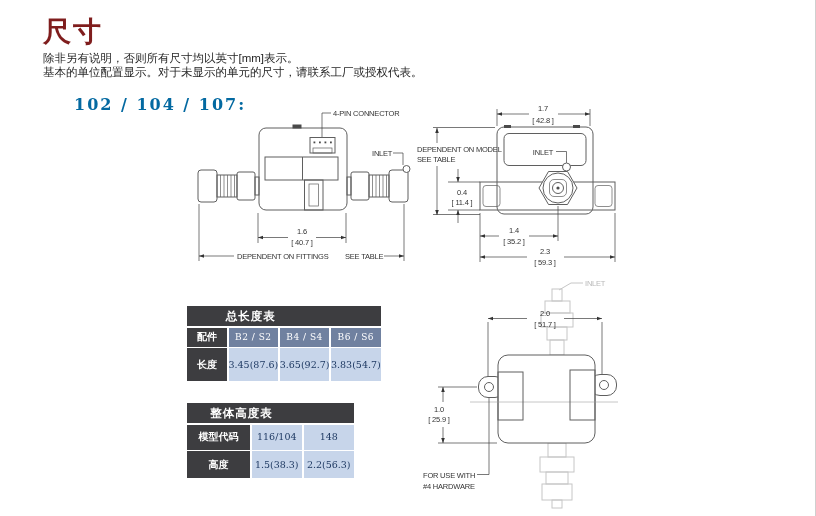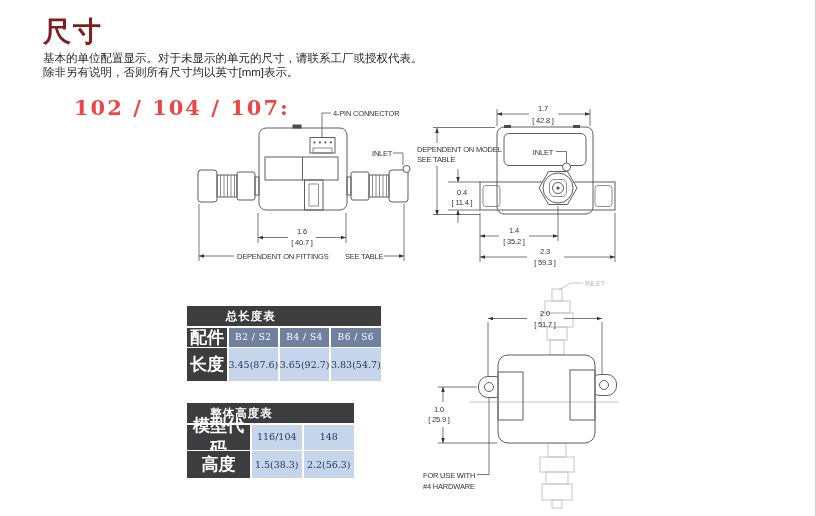--- a/index.html
+++ b/index.html
@@ -4,61 +4,61 @@
 <style>
   html,body{margin:0;padding:0;background:#fff;}
   #page{position:relative;width:816px;height:516px;background:#fff;overflow:hidden;
         font-family:"Liberation Sans",sans-serif;}
   .page-edge{position:absolute;right:0;top:0;width:1px;height:516px;background:#cfcfcf;}
 
   
   #page-title{position:absolute;left:43px;top:13px;font-size:28px;font-weight:bold;
               color:#7f1d1d;letter-spacing:2px;font-family:"Liberation Sans",sans-serif;}
   #page-desc{position:absolute;left:43px;top:51px;font-size:11.5px;line-height:14px;color:#262626;}
-  #models-heading{position:absolute;left:74px;top:95px;font-size:21px;font-weight:bold;
-                  color:#ef4444;letter-spacing:2px;font-family:"DejaVu Serif",serif;}
+  #models-heading{position:absolute;left:74px;top:95px;font-size:16px;font-weight:bold;
+                  color:#0369a1;letter-spacing:2px;font-family:"DejaVu Serif",serif;}
 
   
   #drawings{position:absolute;left:0;top:0;}
   .geo{fill:none;stroke:#5f5f5f;stroke-width:1;}
   .geow{fill:#fff;stroke:#5f5f5f;stroke-width:1;}
   .thin{stroke-width:0.7;}
   .dim{fill:none;stroke:#3f3f3f;stroke-width:0.7;}
   .ghost{fill:none;stroke:#c6c6c6;stroke-width:1;}
   .arrow{fill:#333;stroke:none;}
   .fillgray{fill:#4a4a4a;stroke:none;}
   .dtext{font-family:"Liberation Sans",sans-serif;font-size:7.5px;fill:#333;letter-spacing:-0.2px;}
   .gtext{font-family:"Liberation Sans",sans-serif;font-size:7.5px;fill:#b9b9b9;letter-spacing:-0.2px;}
   .mid{text-anchor:middle;}
   .whiteout{fill:#fff;stroke:none;}
 
   
   .tbl{position:absolute;left:187px;width:167px;display:grid;gap:1.5px;background:#fff;}
   #length-table{top:306px;grid-template-columns:40px 1fr 1fr 1fr;grid-template-rows:20px 19px 33px;}
   #height-table{top:403px;grid-template-columns:63px 1fr 1fr;grid-template-rows:20px 25px 27px;}
   .cell{display:flex;align-items:center;justify-content:center;text-align:center;}
-  .dark{background:#3d3d40;color:#fff;font-weight:bold;font-size:17px;}
+  .dark{background:#3d3d40;color:#fff;font-weight:bold;font-size:10px;}
   .ttl{grid-column:1/-1;font-size:11.5px;letter-spacing:1px;}
   .ttl1{padding-right:66px;}
   .ttl2{padding-right:58px;}
   .slate{background:#7081a0;color:#fff;font-size:9px;letter-spacing:0.5px;
          font-family:"DejaVu Serif",serif;}
   .lite{background:#c7d5ea;color:#1f3a63;font-size:9.5px;line-height:11.5px;flex-direction:row;
         font-family:"DejaVu Serif",serif;}
 </style>
 </head>
 <body>
 
 <div id="page">
   <div class="page-edge"></div>
 
   <div id="page-title">尺寸</div>
   <div id="page-desc">
+    <div>除非另有说明，否则所有尺寸均以英寸[mm]表示。</div>
     <div>基本的单位配置显示。对于未显示的单元的尺寸，请联系工厂或授权代表。</div>
-    <div>除非另有说明，否则所有尺寸均以英寸[mm]表示。</div>
   </div>
   <div id="models-heading">102 / 104 / 107:</div>
 
   <svg id="drawings" width="816" height="516" viewBox="0 0 816 516">
 
     <g>
 
       <rect class="geo" x="259" y="128" width="88" height="82" rx="7"></rect>
       <rect class="fillgray" x="292.5" y="124.5" width="9" height="4"></rect>
 

